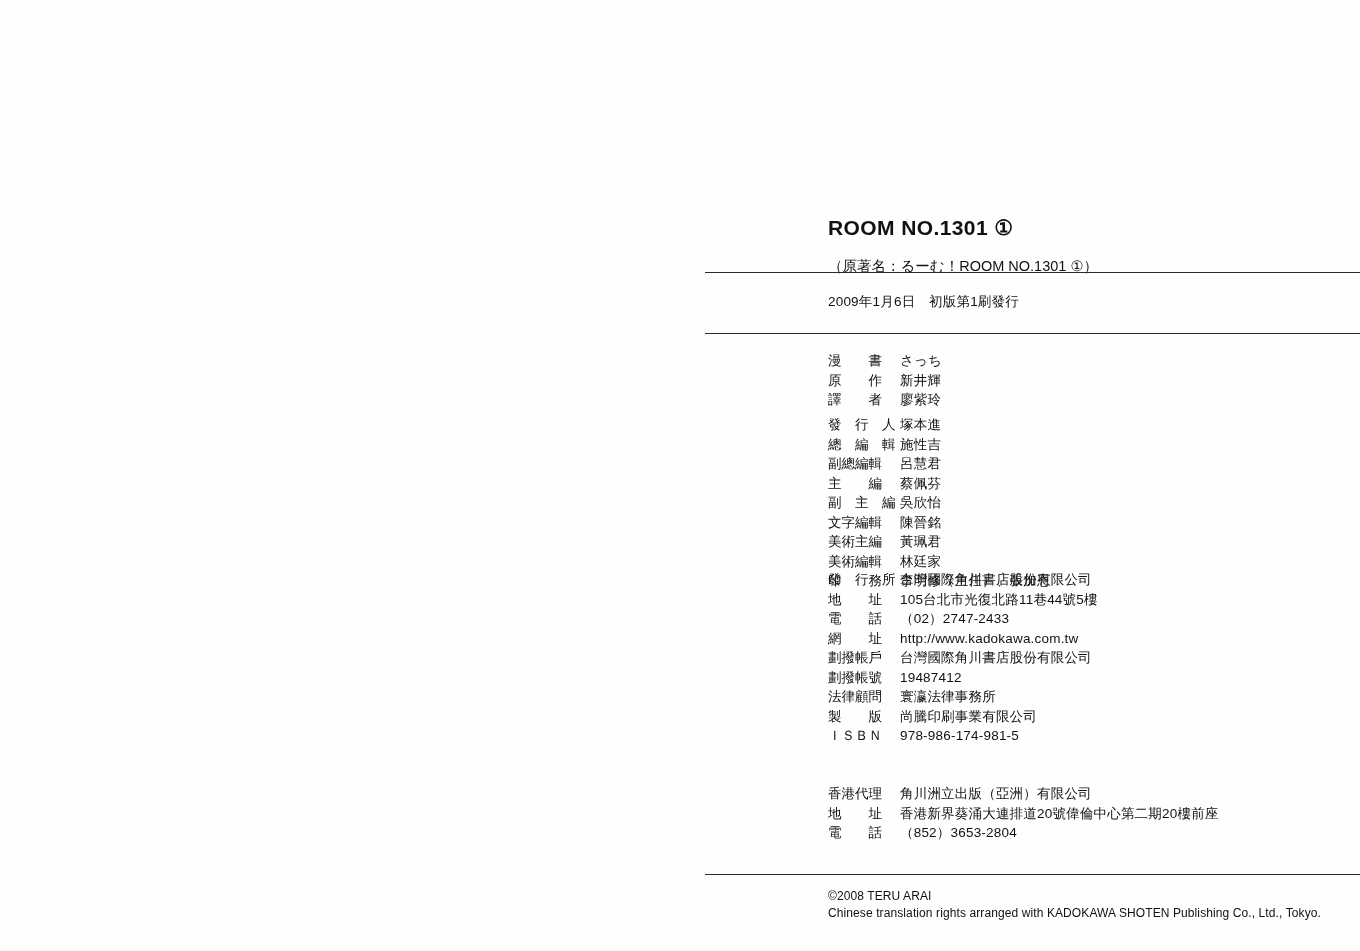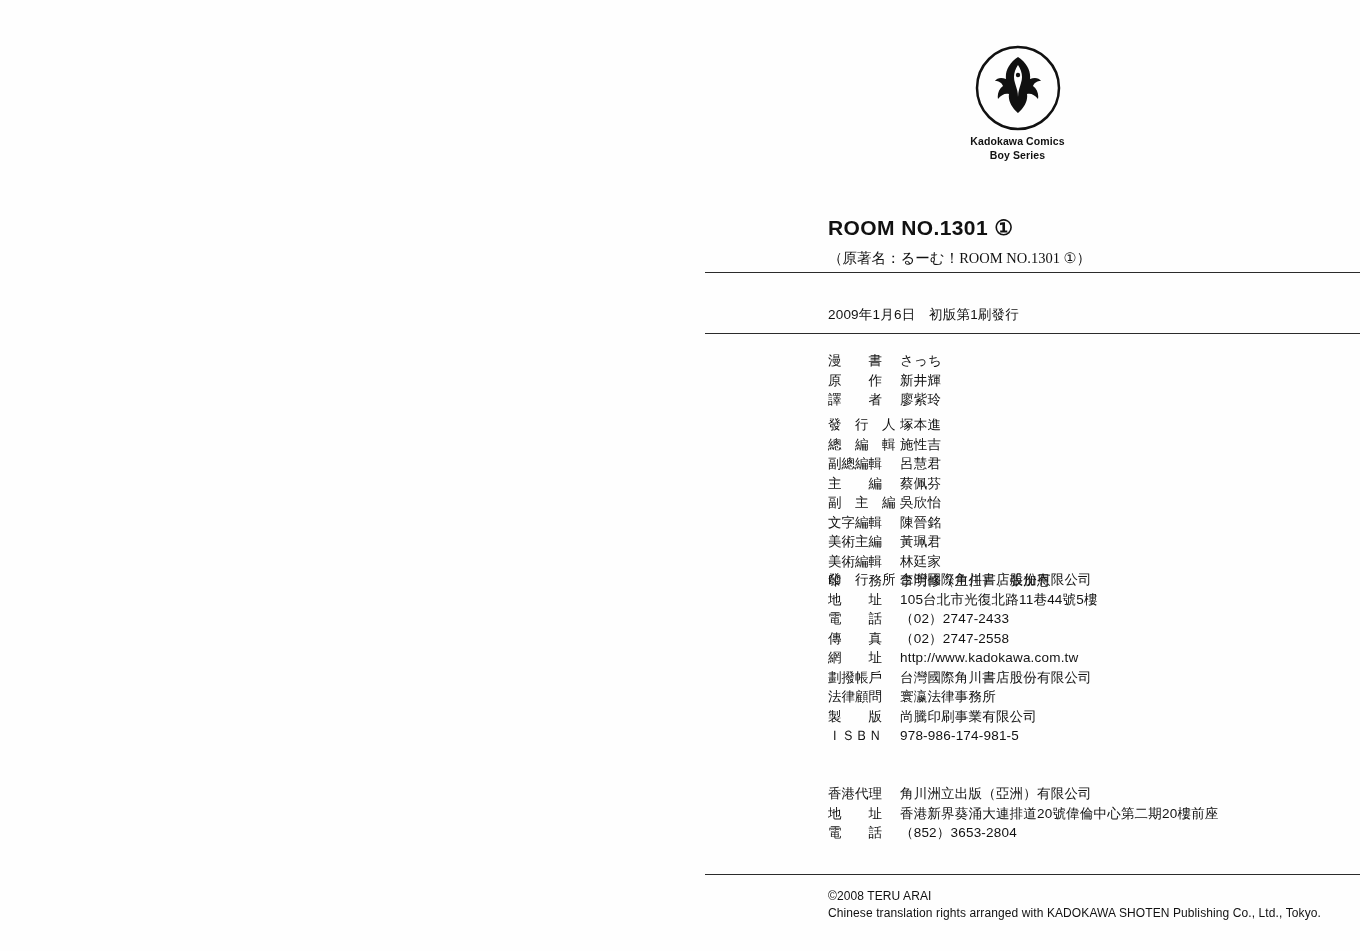--- a/index.html
+++ b/index.html
@@ -65,32 +65,31 @@
     width: 520px;
   }
   .title-main {
     font-size: 21px;
     font-weight: bold;
     letter-spacing: 0.4px;
     line-height: 30px;
     white-space: nowrap;
   }
   .title-sub {
-    margin-top: 6px;
+    margin-top: 14px;
     font-size: 14.5px;
     line-height: 18px;
     white-space: nowrap;
-    font-family: Liberation Serif, serif;
   }
 
   
   .pubdate {
     position: absolute;
     left: 828px;
-    top: 306px;
+    top: 293px;
     font-size: 13.5px;
     letter-spacing: 0.2px;
     white-space: nowrap;
   }
 
   
   .credits {
     position: absolute;
     left: 828px;
     font-size: 13.5px;
@@ -129,38 +128,20 @@
     line-height: 16.5px;
     white-space: nowrap;
   }
   .copyright div { letter-spacing: 0.1px; }
 </style>
 </head>
 <body>
 
 <div class="page">
 
-  <div class="logo-block">
-    <div class="logo-mark">
-      <svg viewBox="0 0 86 86" width="86" height="86" aria-hidden="true">
-        <circle cx="43" cy="43" r="41" fill="none" stroke="#111" stroke-width="2.5"></circle>
-        <path d="M43 12 C34 18 30 26 31 34 C26 32 22 33 20 36 C24 36 27 38 28 41
-                 C24 44 22 49 23 54 C26 50 30 48 34 49 C33 55 36 62 43 68
-                 C50 62 53 55 52 49 C56 48 60 50 63 54 C64 49 62 44 58 41
-                 C59 38 62 36 66 36 C64 33 60 32 55 34 C56 26 52 18 43 12 Z" fill="#111"></path>
-        <path d="M43 20 C39 26 38 32 40 38 C41 42 43 46 43 52 C43 46 45 42 46 38
-                 C48 32 47 26 43 20 Z" fill="#fefefe"></path>
-        <circle cx="43" cy="30" r="2.2" fill="#111"></circle>
-      </svg>
-    </div>
-    <div class="logo-caption">
-      <div>Kadokawa Comics</div>
-      <div>Boy Series</div>
-    </div>
-  </div>
 
   <div class="title-area">
     <div class="title-main">ROOM NO.1301 ①</div>
     <div class="title-sub">（原著名：るーむ！ROOM NO.1301 ①）</div>
   </div>
 
   <div class="rule rule-top"></div>
   <div class="rule rule-mid"></div>
   <div class="rule rule-bottom"></div>
 
@@ -227,30 +208,30 @@
     </div>
     <div class="crow">
       <span class="clabel">地　　址</span>
       <span class="cvalue">105台北市光復北路11巷44號5樓</span>
     </div>
     <div class="crow">
       <span class="clabel">電　　話</span>
       <span class="cvalue">（02）2747-2433</span>
     </div>
     <div class="crow">
-      <span class="clabel">傳　　真</span>
-      <span class="cvalue">（02）2747-2558</span>
-    </div>
-    <div class="crow">
       <span class="clabel">網　　址</span>
       <span class="cvalue">http://www.kadokawa.com.tw</span>
     </div>
     <div class="crow">
       <span class="clabel">劃撥帳戶</span>
       <span class="cvalue">台灣國際角川書店股份有限公司</span>
+    </div>
+    <div class="crow">
+      <span class="clabel">劃撥帳號</span>
+      <span class="cvalue">19487412</span>
     </div>
     <div class="crow">
       <span class="clabel">法律顧問</span>
       <span class="cvalue">寰瀛法律事務所</span>
     </div>
     <div class="crow">
       <span class="clabel">製　　版</span>
       <span class="cvalue">尚騰印刷事業有限公司</span>
     </div>
     <div class="crow">

